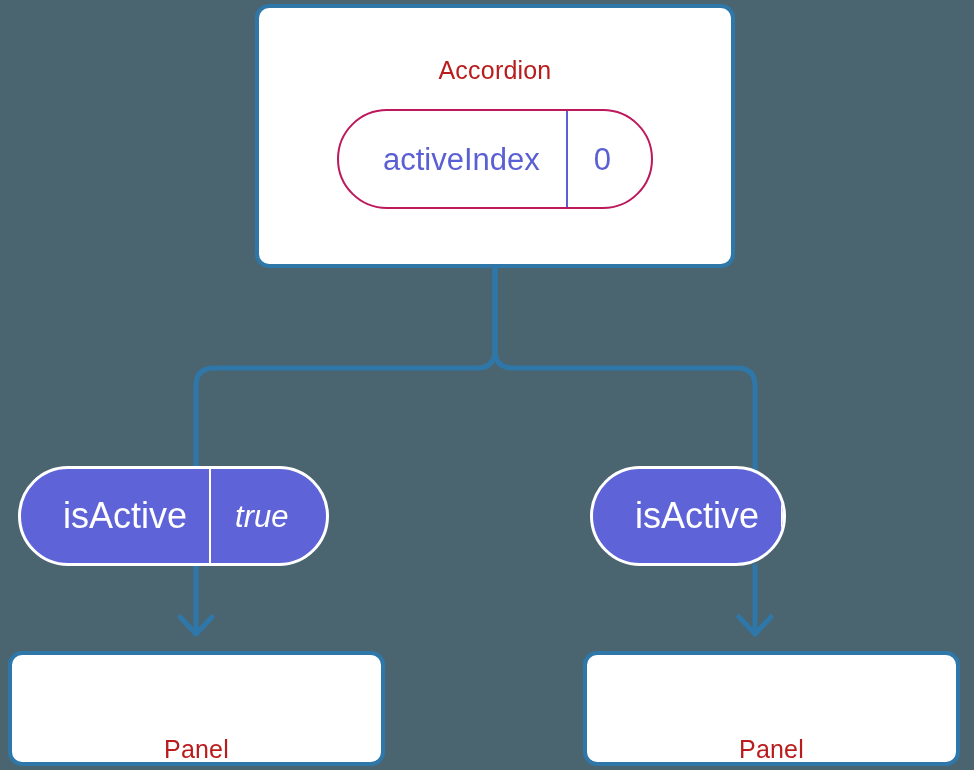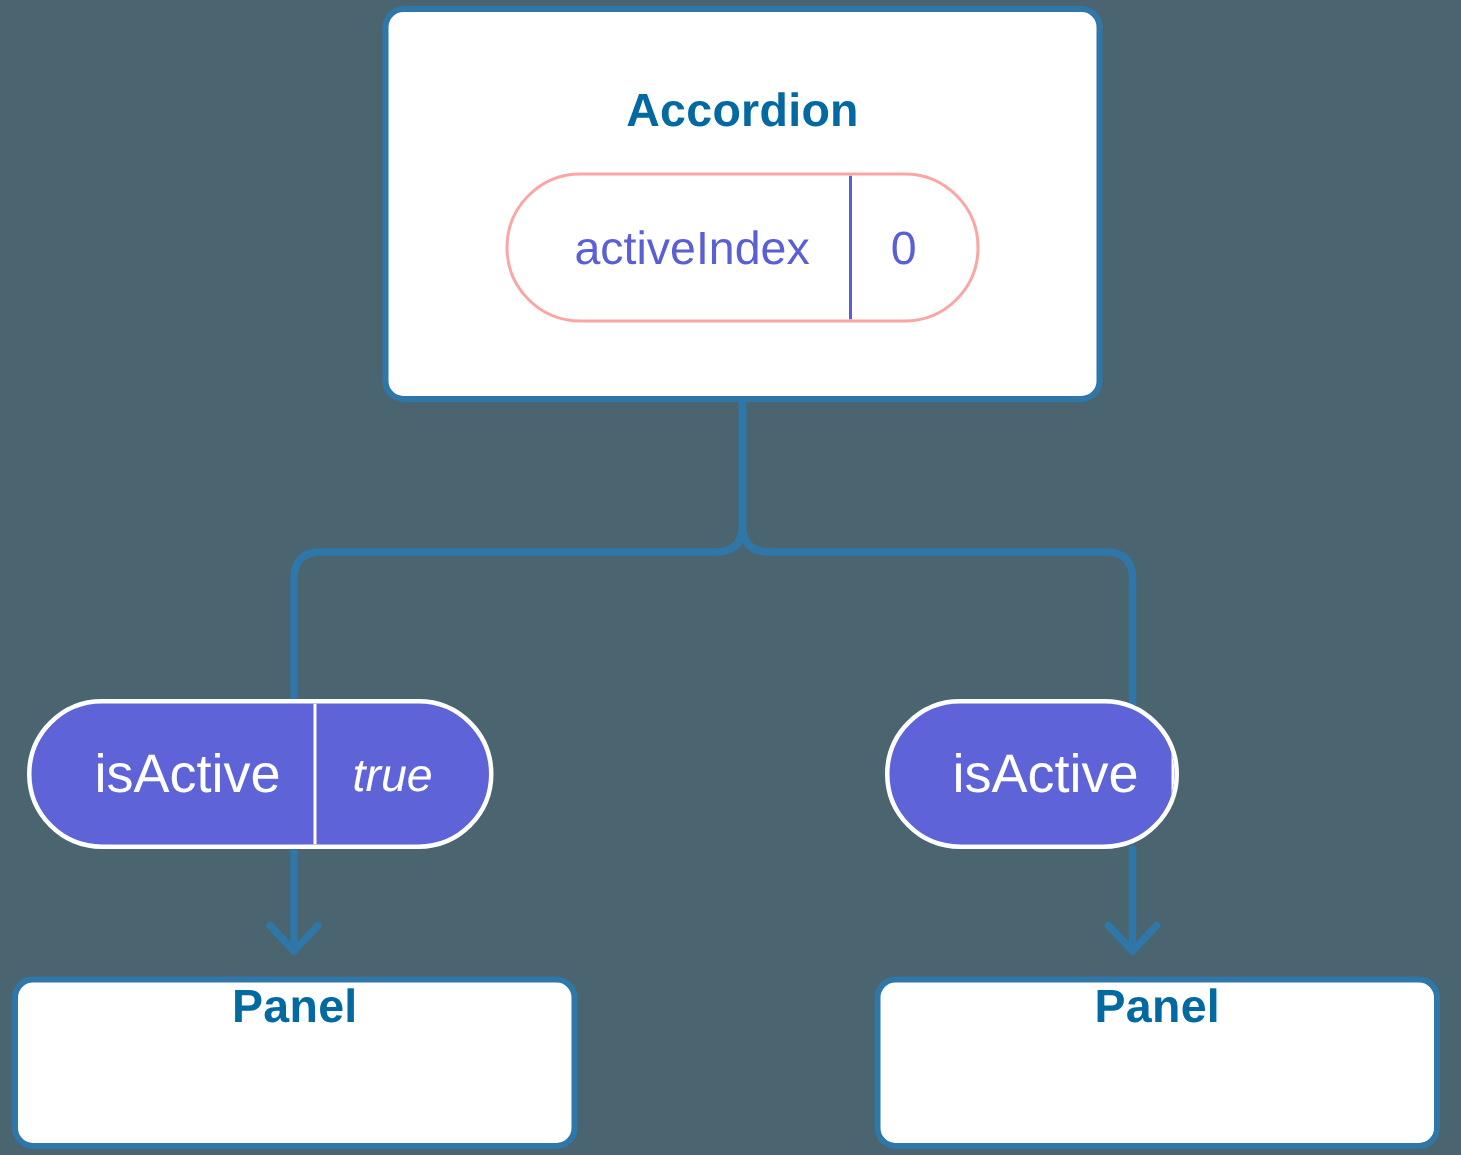--- a/index.html
+++ b/index.html
@@ -42,23 +42,23 @@
   
   .card {
     background: #ffffff;
     border: 4px solid #2f77a8;
     border-radius: 14px;
     display: flex;
     flex-direction: column;
     align-items: center;
   }
   .card-title {
-    color: #0369a1;
-    font-size: 31px;
-    font-weight: 700;
+    color: #b91c1c;
+    font-size: 25px;
+    font-weight: 400;
     line-height: 1;
     letter-spacing: 0.2px;
     white-space: nowrap;
   }
 
   
   #accordion-card {
     left: 255px;
     top: 4px;
     width: 480px;
@@ -79,21 +79,21 @@
   .pill .pill-val {
     display: flex;
     align-items: center;
     justify-content: center;
     white-space: nowrap;
     line-height: 1;
   }
 
   .pill-outline {
     margin-top: 26px;
-    border: 2px solid #fca5a5;
+    border: 2px solid #be185d;
     background: #ffffff;
     height: 100px;
   }
   .pill-outline .pill-key {
     color: #5b5fd4;
     font-size: 31px;
     padding: 0 26px 0 44px;
     border-right: 2px solid #5b5fd4;
   }
   .pill-outline .pill-val {
@@ -120,21 +120,21 @@
     padding: 0 38px 0 24px;
     font-style: italic;
   }
 
   #pill-left  { left: 18px;  top: 466px; }
   #pill-right { left: 590px; top: 466px; }
 
   
   .panel-card {
     height: 115px;
-    justify-content: flex-start;
+    justify-content: flex-end;
     padding-top: 0;
   }
   #panel-left  { left: 8px;   top: 651px; width: 377px; }
   #panel-right { left: 583px; top: 651px; width: 377px; }
 </style>
 </head>
 <body>
 
 <div id="stage">
 

